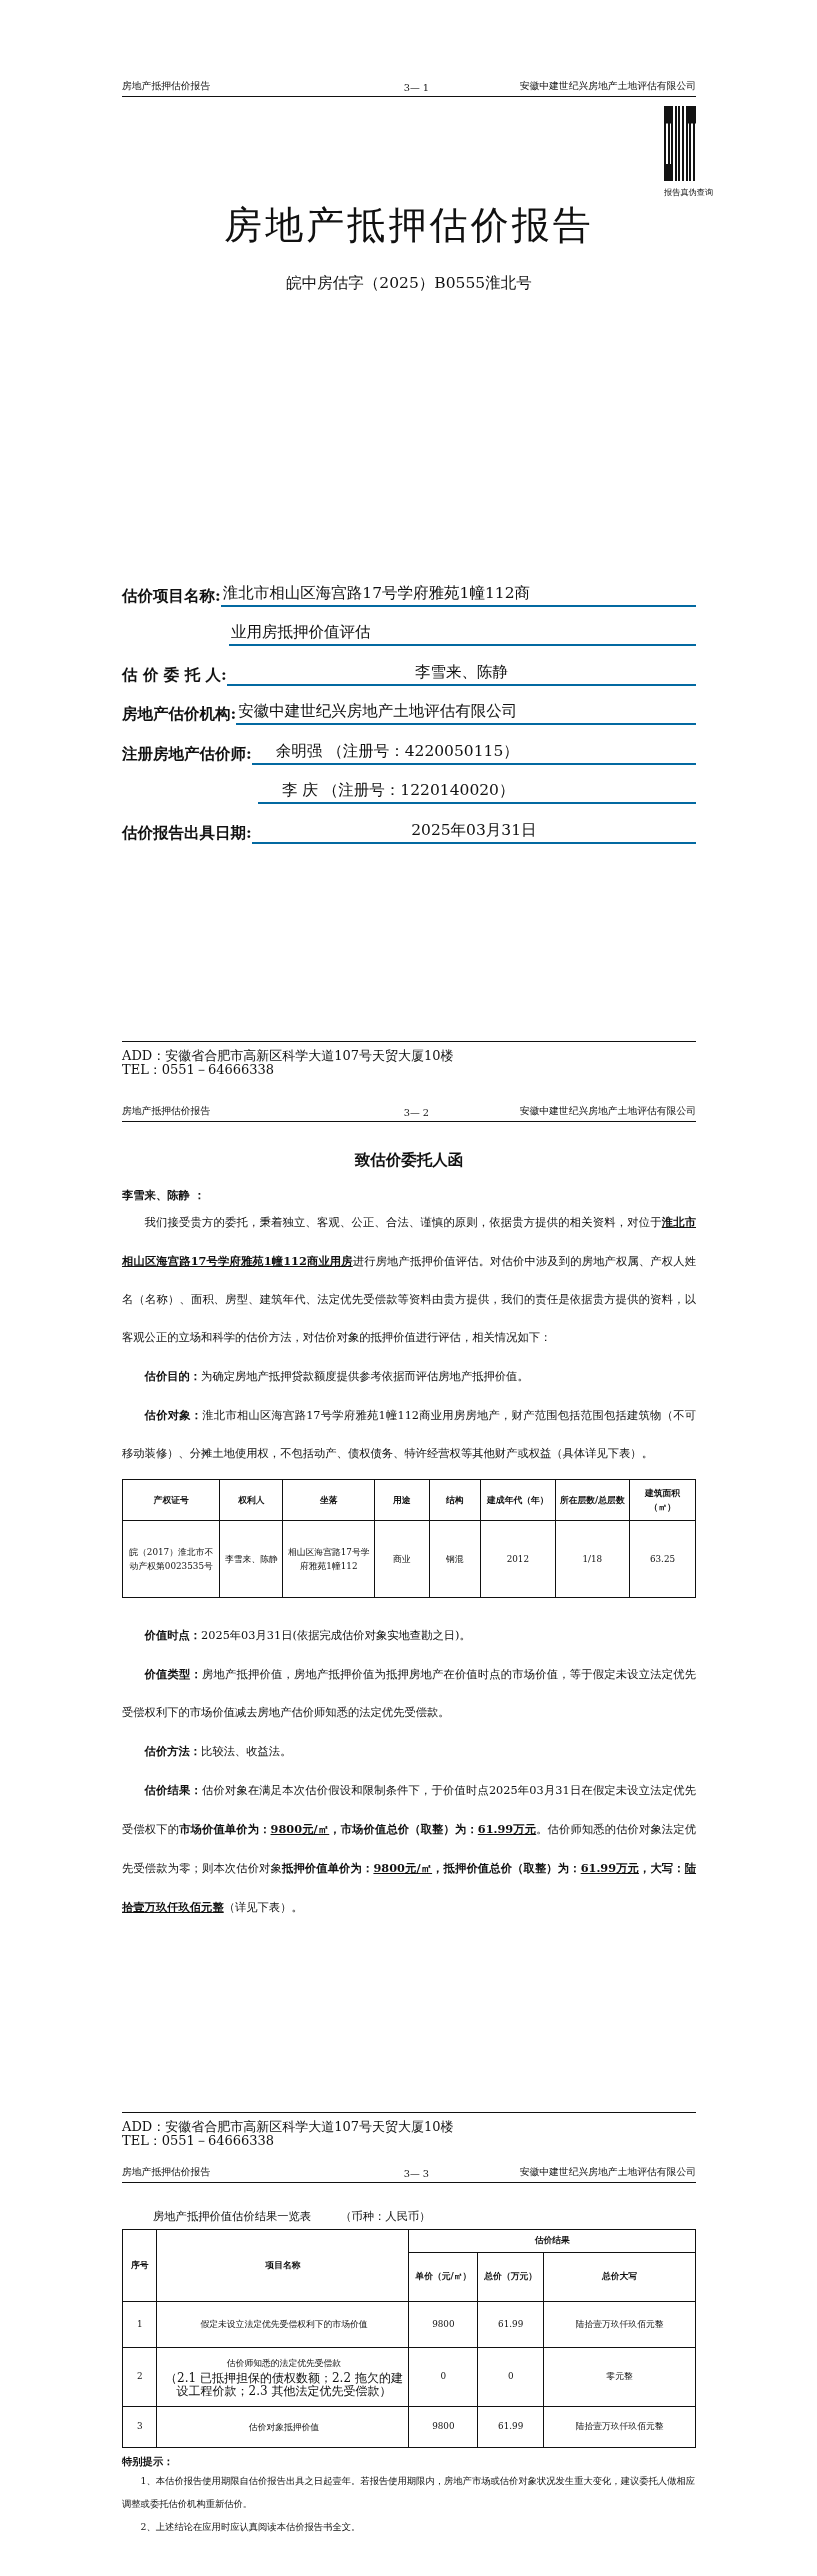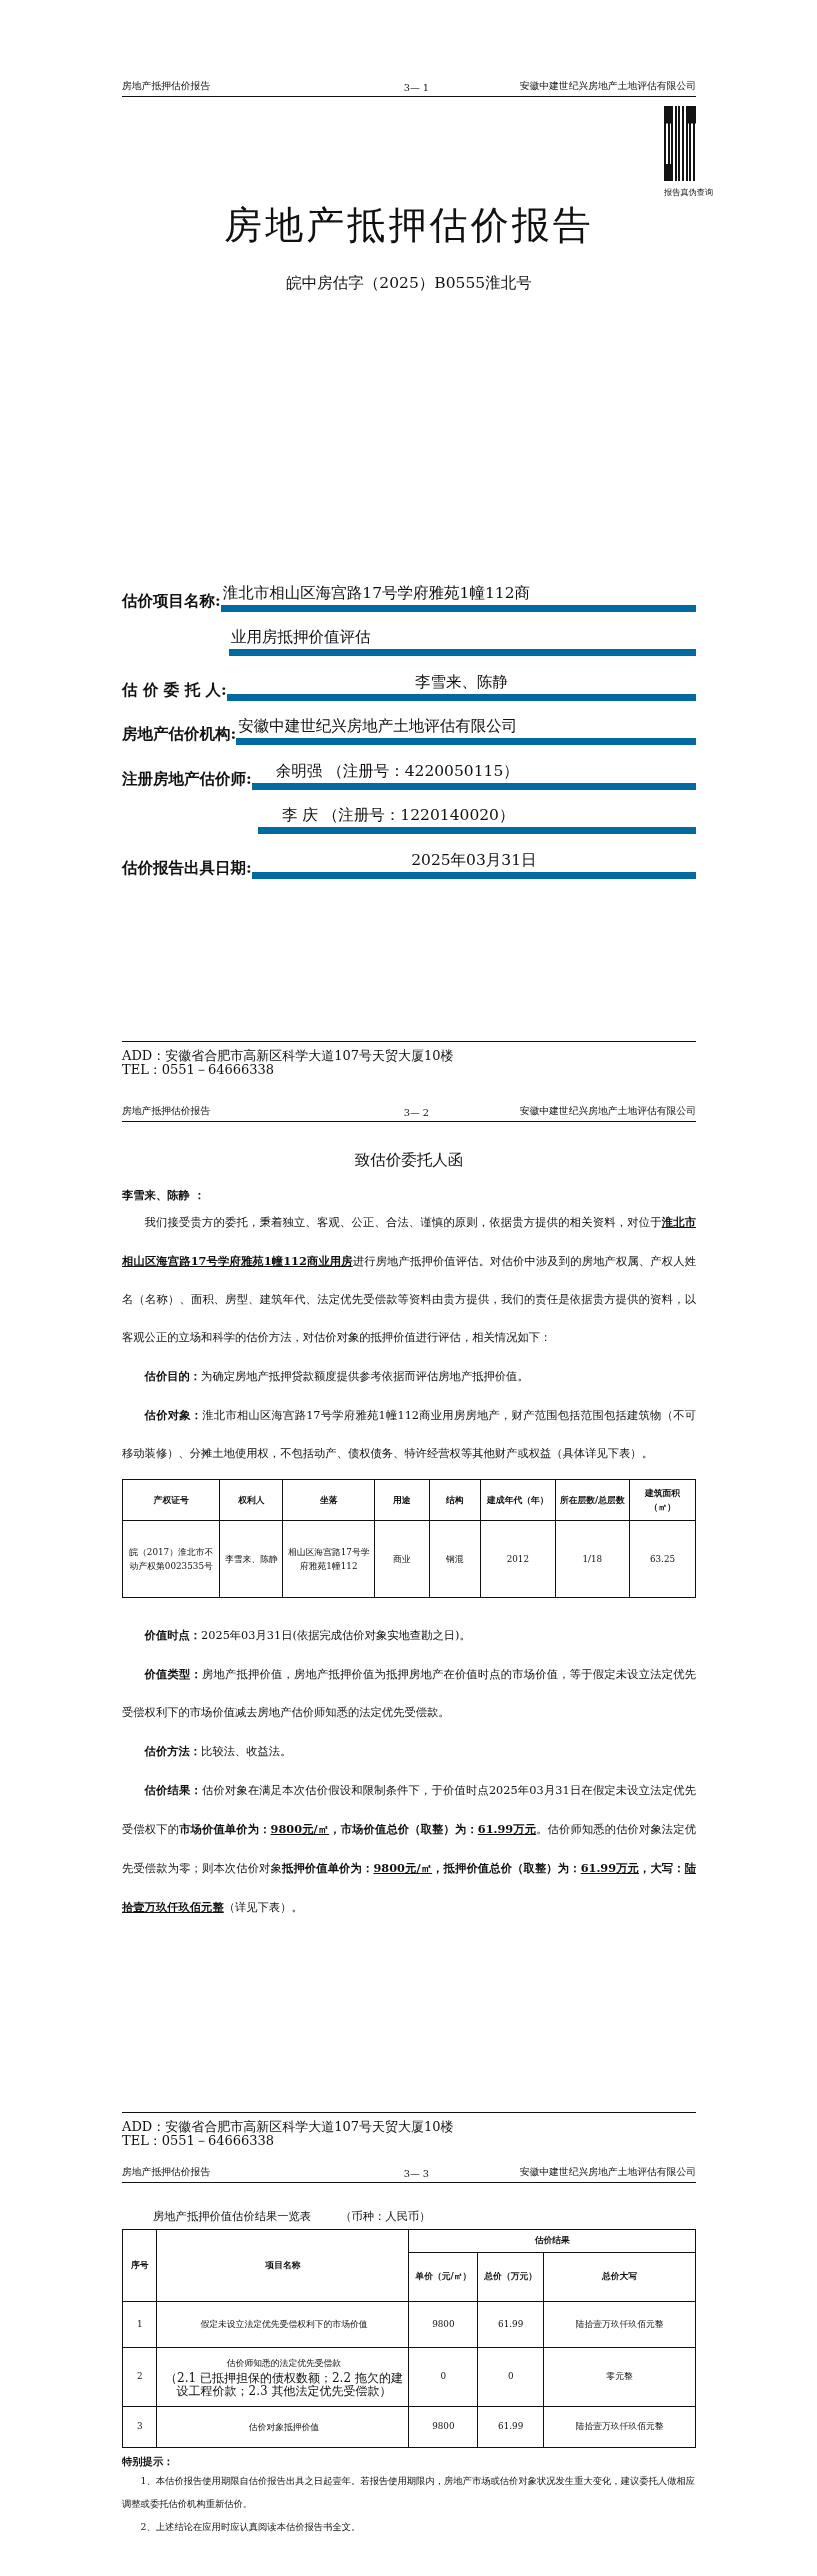--- a/index.html
+++ b/index.html
@@ -56,34 +56,34 @@
     .report-no {
       margin-top: 21.6px;
       text-align: center;
       font-size: 15.5px;
     }
     .cover-fields { margin-top: 289px; font-size: 15.5px; }
     .cf-row { display: flex; align-items: flex-end; margin-bottom: 15.5px; }
     .cf-label { flex: 0 0 auto; font-weight: bold; white-space: nowrap; }
     .cf-value {
       flex: 1 1 auto;
-      border-bottom: 7px solid #0369a1;
+      border-bottom: 2px solid #0369a1;
       padding: 0 2.1px 1px 2.1px;
       min-height: 20.6px;
     }
     .cf-value.center { text-align: center; }
     .cf-indent { margin-left: 148px; }
 
     
     #page-2 { height: 1061px; padding-top: 18.5px; }
     .section-title {
       margin-top: 28px;
       text-align: center;
       font-size: 15.5px;
-      font-weight: normal;
+      font-weight: bold;
     }
     .salutation { margin-top: 17.5px; font-size: 11.3px; font-weight: bold; }
     .para {
       font-size: 11.3px;
       line-height: 38px;
       text-indent: 2em;
       text-align: justify;
     }
     .para b { font-weight: bold; }
     .para .ub { font-weight: bold; text-decoration: underline; }

